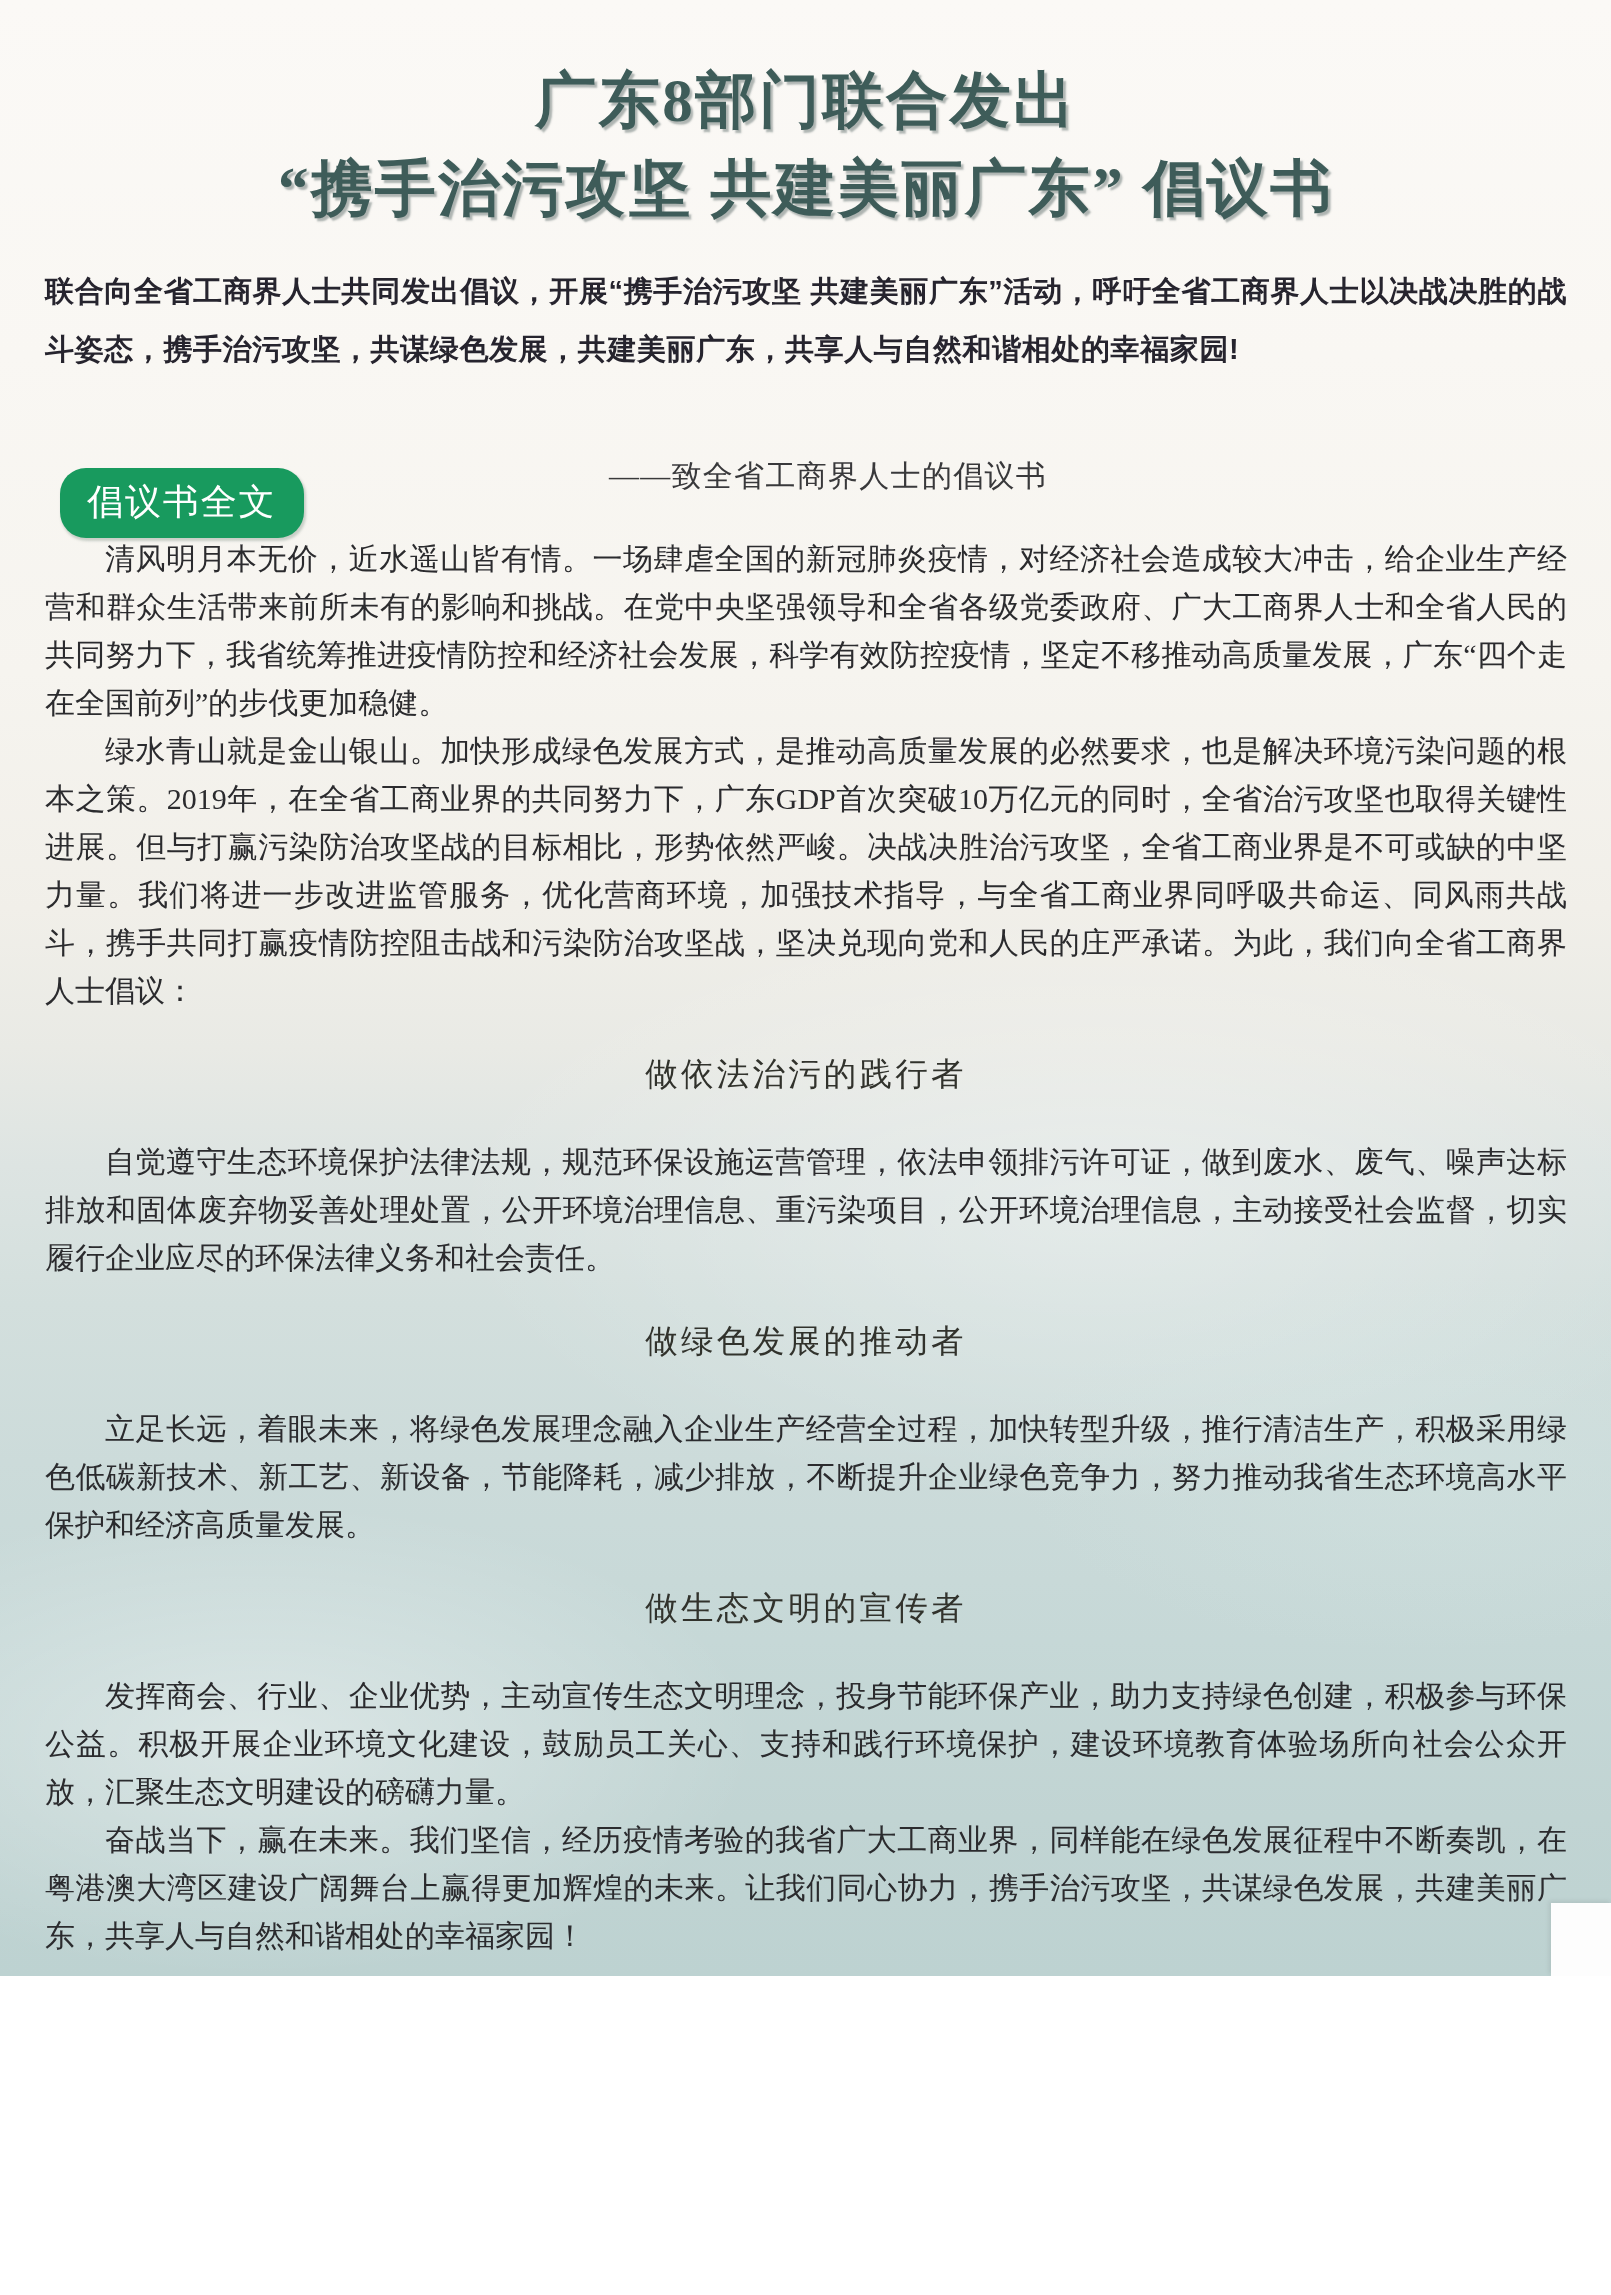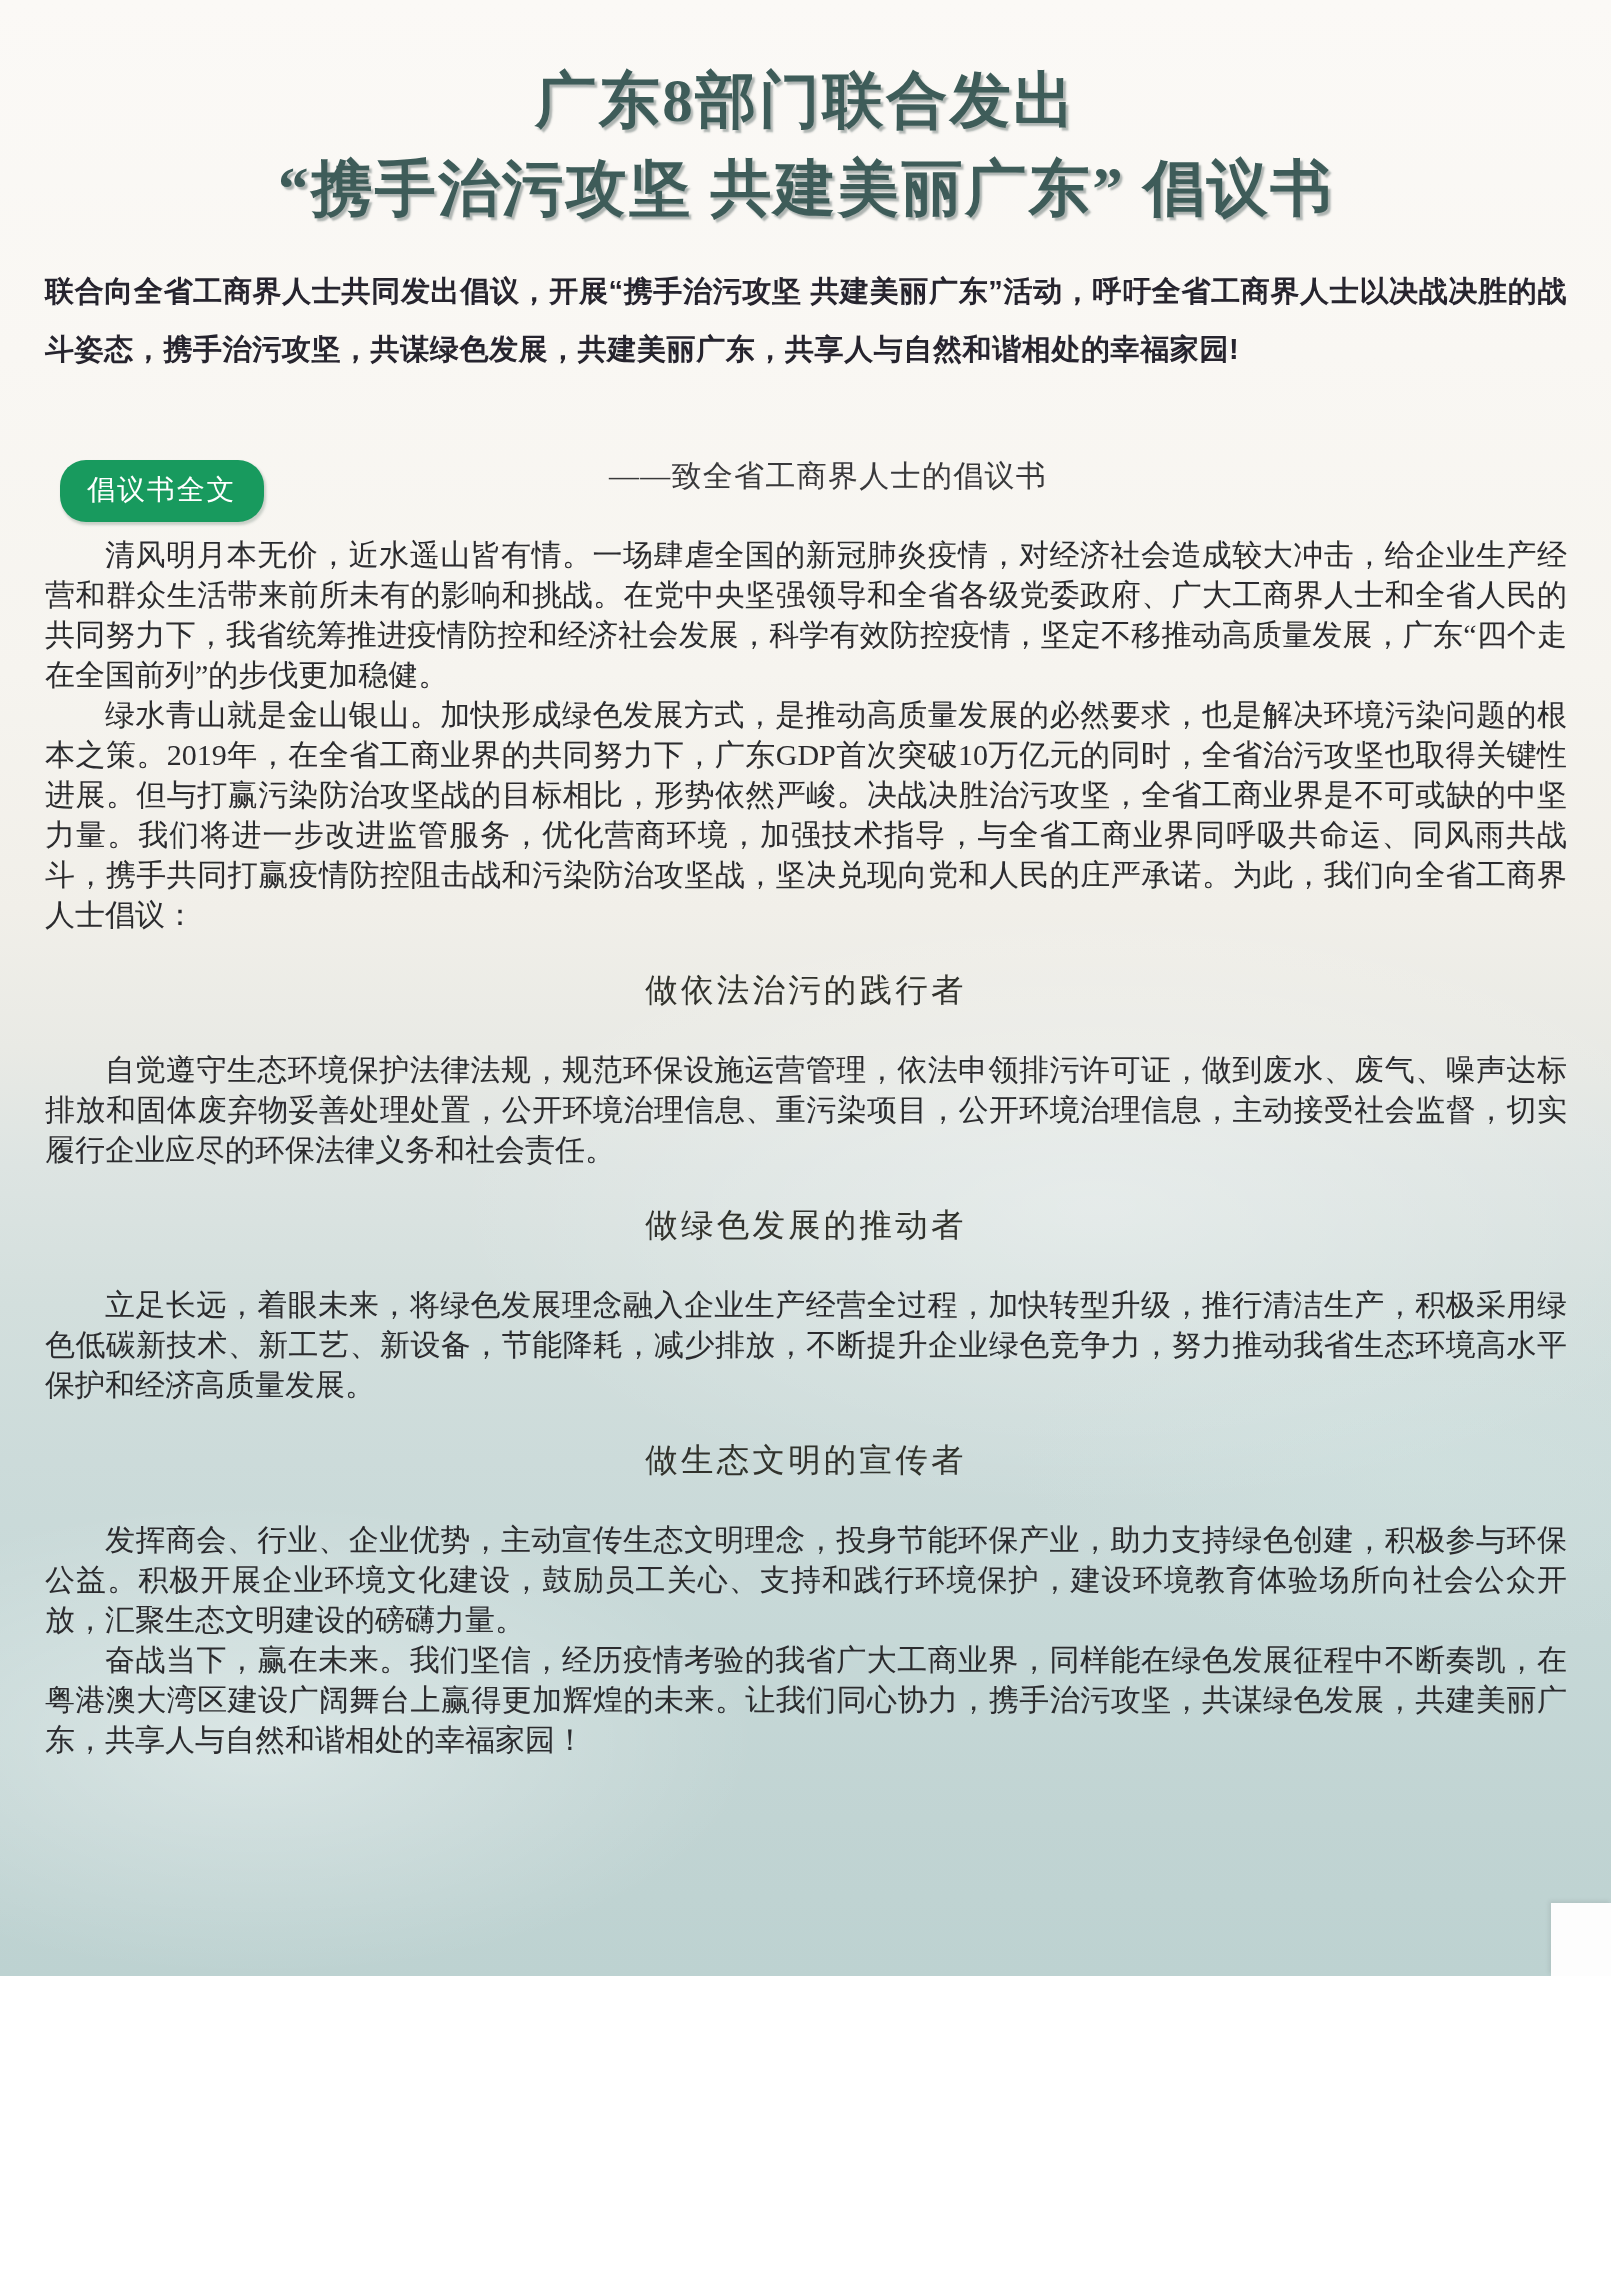--- a/index.html
+++ b/index.html
@@ -49,25 +49,25 @@
     letter-spacing: 0.6px;
   }
   .intro-col { flex: 1; margin: 0; }
   .intro-col.left { text-indent: 2em; }
 
   
   .proposal-head { position: relative; margin-top: 78px; }
   .badge {
     position: absolute;
     left: 60px;
-    top: 4px;
+    top: 12px;
     background: #189a5e;
     color: #ffffff;
     font-family: Liberation Serif, serif;
-    font-size: 28px;
+    font-size: 36px;
     line-height: 1;
     padding: 16.2px 27px 17.5px;
     border-radius: 26px;
     letter-spacing: 1.9px;
     box-shadow: 1.9px 2.6px 2.6px rgba(60,90,75,0.25);
   }
   .p-title {
     text-align: center;
     padding-top: 35px;
     font-size: 51px;
@@ -83,21 +83,21 @@
     color: #39393b;
     letter-spacing: 1.3px;
     padding-left: 44px;
   }
 
   
   .body-text {
     padding: 0 45px;
     margin-top: 38px;
     font-size: 30px;
-    line-height: 40px;
+    line-height: 48px;
     text-align: justify;
     color: #2b2b2e;
   }
   .body-text p { margin: 0; text-indent: 2em; }
   .body-text h2 {
     margin: 35px 0 40px;
     text-align: center;
     font-size: 32.5px;
     font-weight: normal;
     color: #31322c;

